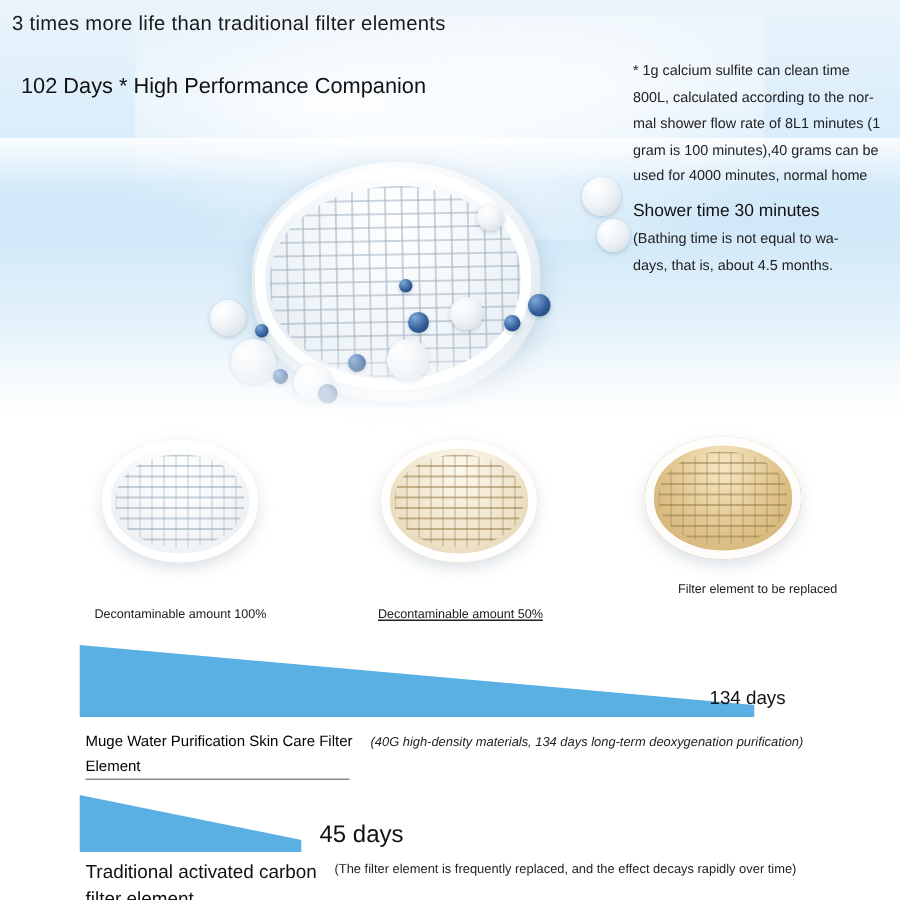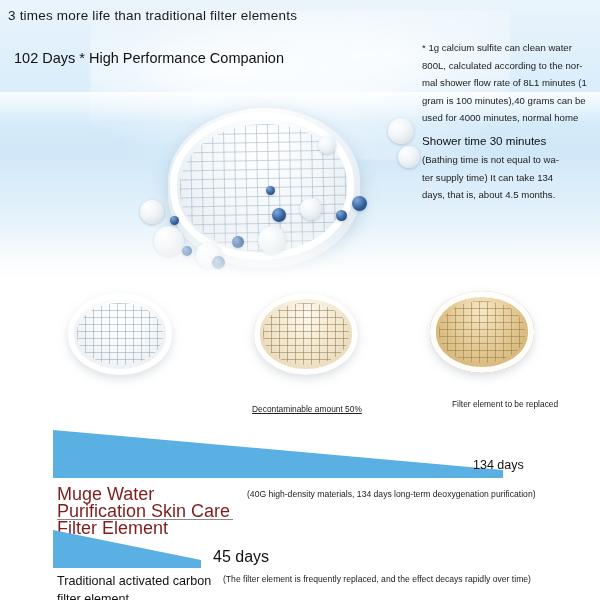--- a/index.html
+++ b/index.html
@@ -179,21 +179,21 @@
 
   .cap {
     position: absolute;
     font-size: 8.4px;
     line-height: 12px;
     color: #222222;
     width: 120px;
   }
   #cap-clean { left: 63px; top: 118px; }
   #cap-half  { left: 252px; top: 118px; text-decoration: underline; }
-  #cap-dirty { left: 452px; top: 113px; width: 110px; }
+  #cap-dirty { left: 452px; top: 101px; width: 110px; }
 
   
   .bars {
     position: absolute;
     left: 1px; top: 420px;
     width: 600px; height: 180px;
     background: #ffffff;
     padding-left: 31px;
   }
 
@@ -218,37 +218,38 @@
     position: absolute;
     left: 212px; top: 128px;
     font-size: 16px;
     color: #111111;
   }
 
   .brand-label {
     position: absolute;
     left: 56px; top: 66px;
     width: 185px;
-    color: #7f1d1d;
-    font-size: 18px;
+    color: #000000;
+    font-size: 10px;
     line-height: 17px;
   }
   .brand-underline {
     position: absolute;
     left: 56px; top: 99px;
     width: 176px; height: 1px;
     background: #8a8a8a;
   }
   .brand-note {
     position: absolute;
     left: 246px; top: 68px;
     width: 300px;
     font-size: 8.6px;
     line-height: 13px;
     color: #222222;
+    font-style: italic;
   }
 
   .trad-label {
     position: absolute;
     left: 56px; top: 152px;
     width: 170px;
     color: #111111;
     font-size: 12.6px;
     line-height: 18px;
   }
@@ -291,46 +292,47 @@
     <div class="bead blue" style="left:170px; top:216px; width:9px; height:9px;"></div>
     <div class="bead" style="left:318px; top:136px; width:18px; height:18px;"></div>
     <div class="bead blue" style="left:266px; top:186px; width:9px; height:9px;"></div>
 
     <div class="hero-fade"></div>
 
     <div class="hero-title">3 times more life than traditional filter elements</div>
     <div class="hero-subtitle">102 Days * High Performance Companion</div>
 
     <div class="hero-note">
-      <p>* 1g calcium sulfite can clean water</p>
+      <p>* 1g calcium sulfite can clean time</p>
       <p>800L, calculated according to the nor-</p>
       <p>mal shower flow rate of 8L1 minutes (1</p>
       <p>gram is 100 minutes),40 grams can be</p>
       <p>used for 4000 minutes, normal home</p>
       <span class="note-strong">Shower time 30 minutes</span>
       <p>(Bathing time is not equal to wa-</p>
-      <p>ter supply time) It can take 134</p>
       <p>days, that is, about 4.5 months.</p>
     </div>
   </div>
 
   <div class="mid">
     <div class="disc-sm" id="disc-clean">
       <div class="gridsm"></div>
       <div class="rimsm"></div>
     </div>
     <div class="disc-sm" id="disc-half">
       <div class="gridsm"></div>
       <div class="rimsm"></div>
     </div>
     <div class="disc-sm" id="disc-dirty">
       <div class="gridsm"></div>
       <div class="rimsm"></div>
     </div>
 
+    <div class="cap" id="cap-clean">Decontaminable amount
+100%</div>
     <div class="cap" id="cap-half">Decontaminable
 amount 50%</div>
     <div class="cap" id="cap-dirty">Filter element to be
 replaced</div>
   </div>
 
   <div class="bars">
 
     <svg class="wedge-big" viewBox="0 0 450 48" preserveAspectRatio="none">
       <polygon points="0,0 450,40 450,48 0,48" fill="#5ab0e2"></polygon>

